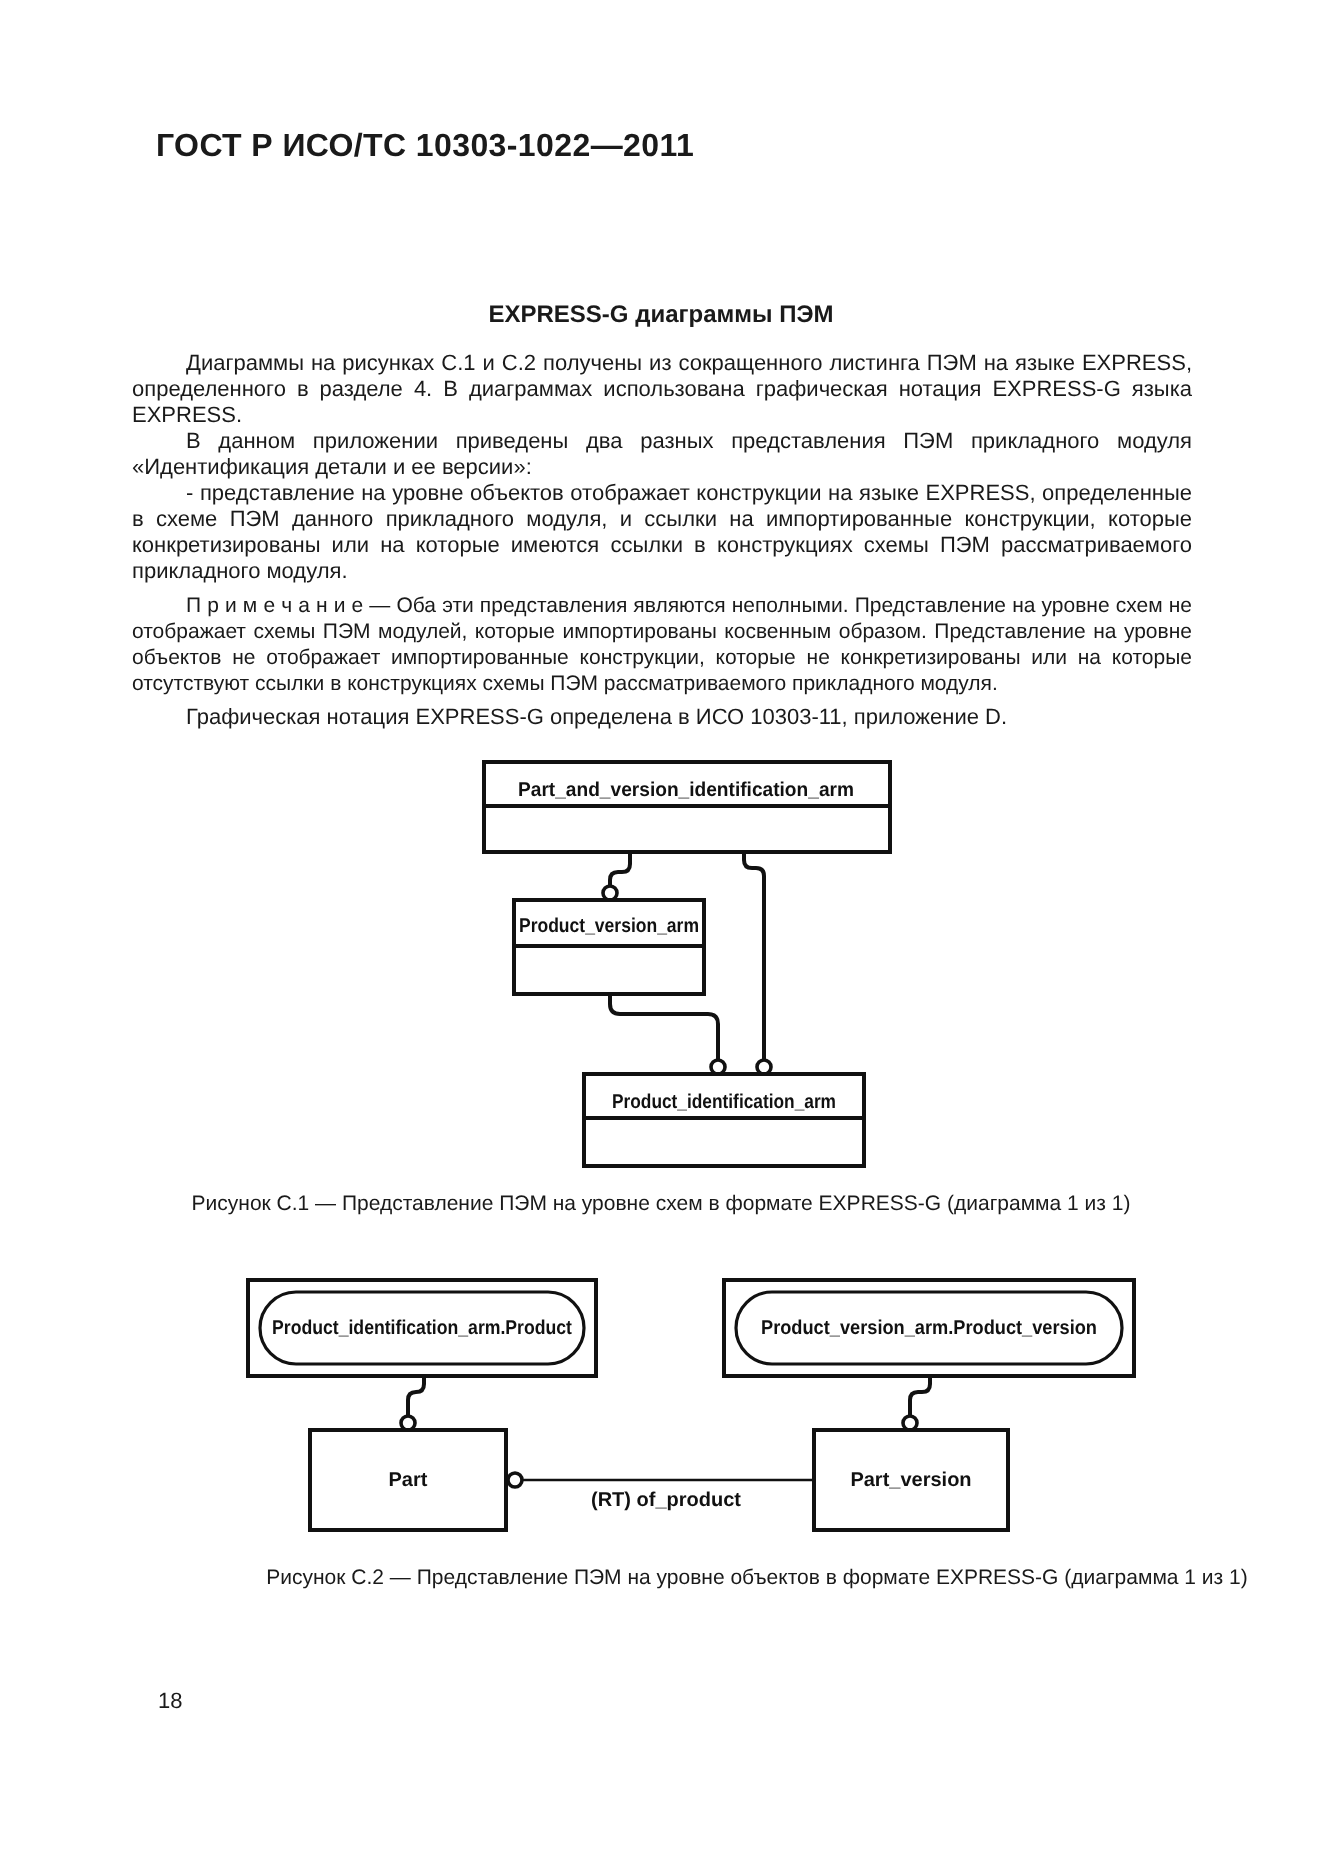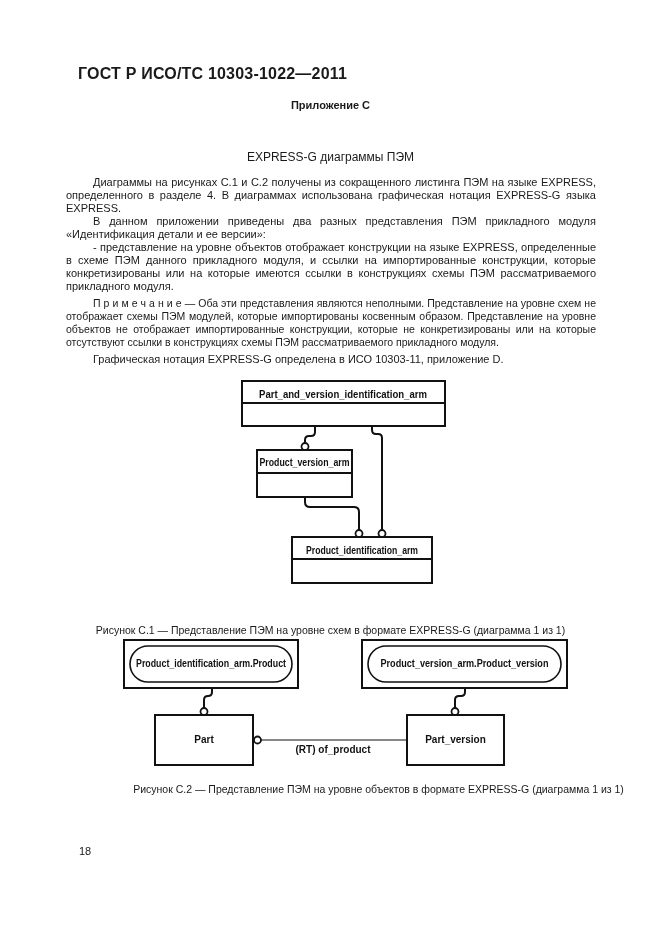--- a/index.html
+++ b/index.html
@@ -20,37 +20,37 @@
   }
   .annex-block {
     left:0; top:99px; width:661px;
     text-align:center;
     font-size:11px; font-weight:bold;
     line-height:13px;
   }
   .section-title {
     left:0; top:150px; width:661px;
     text-align:center;
-    font-size:12px; font-weight:normal;
+    font-size:12px; font-weight:bold;
   }
   .text-block {
     left:66px; top:176px; width:530px;
     font-size:11px; line-height:13px;
     text-align:justify;
   }
   .text-block p { margin:0; text-indent:27px; }
   .text-block p.note { margin-top:4px; font-size:10.5px; }
   .text-block p.spaced { margin-top:4px; }
   .figure-svg { left:0; }
   .fig-caption {
     left:0; width:661px;
     text-align:center;
     font-size:10.5px;
   }
-  .caption-1 { top:624px; }
+  .caption-1 { top:596px; }
   .caption-2 { top:783px;padding-left:48px; }
   .page-number {
     left:79px; top:845px;
     font-size:11px;
   }
   svg .shape { fill:#ffffff; stroke:#111111; stroke-width:2; }
   svg .divider { stroke:#111111; stroke-width:2; }
   svg .pill { fill:#ffffff; stroke:#111111; stroke-width:1.6; }
   svg .conn { fill:none; stroke:#111111; stroke-width:2; }
   svg .port { fill:#ffffff; stroke:#111111; stroke-width:1.8; }
@@ -60,21 +60,20 @@
     font-size:10px; font-weight:bold;
     fill:#111111;
   }
 </style>
 </head>
 <body>
 
 <div class="abs doc-header">ГОСТ Р ИСО/ТС 10303-1022—2011</div>
 
 <div class="abs annex-block">
-  <div>Приложение С</div>
 </div>
 
 <div class="abs section-title">EXPRESS-G диаграммы ПЭМ</div>
 
 <div class="abs text-block">
   <p>Диаграммы на рисунках С.1 и С.2 получены из сокращенного листинга ПЭМ на языке EXPRESS, определенного в разделе 4. В диаграммах использована графическая нотация EXPRESS-G языка EXPRESS.</p>
   <p>В данном приложении приведены два разных представления ПЭМ прикладного модуля «Идентификация детали и ее версии»:</p>
   <p>- представление на уровне объектов отображает конструкции на языке EXPRESS, определенные в схеме ПЭМ данного прикладного модуля, и ссылки на импортированные конструкции, которые конкретизированы или на которые имеются ссылки в конструкциях схемы ПЭМ рассматриваемого прикладного модуля.</p>
   <p class="note">П р и м е ч а н и е — Оба эти представления являются неполными. Представление на уровне схем не отображает схемы ПЭМ модулей, которые импортированы косвенным образом. Представление на уровне объектов не отображает импортированные конструкции, которые не конкретизированы или на которые отсутствуют ссылки в конструкциях схемы ПЭМ рассматриваемого прикладного модуля.</p>
   <p class="spaced">Графическая нотация EXPRESS-G определена в ИСО 10303-11, приложение D.</p>

